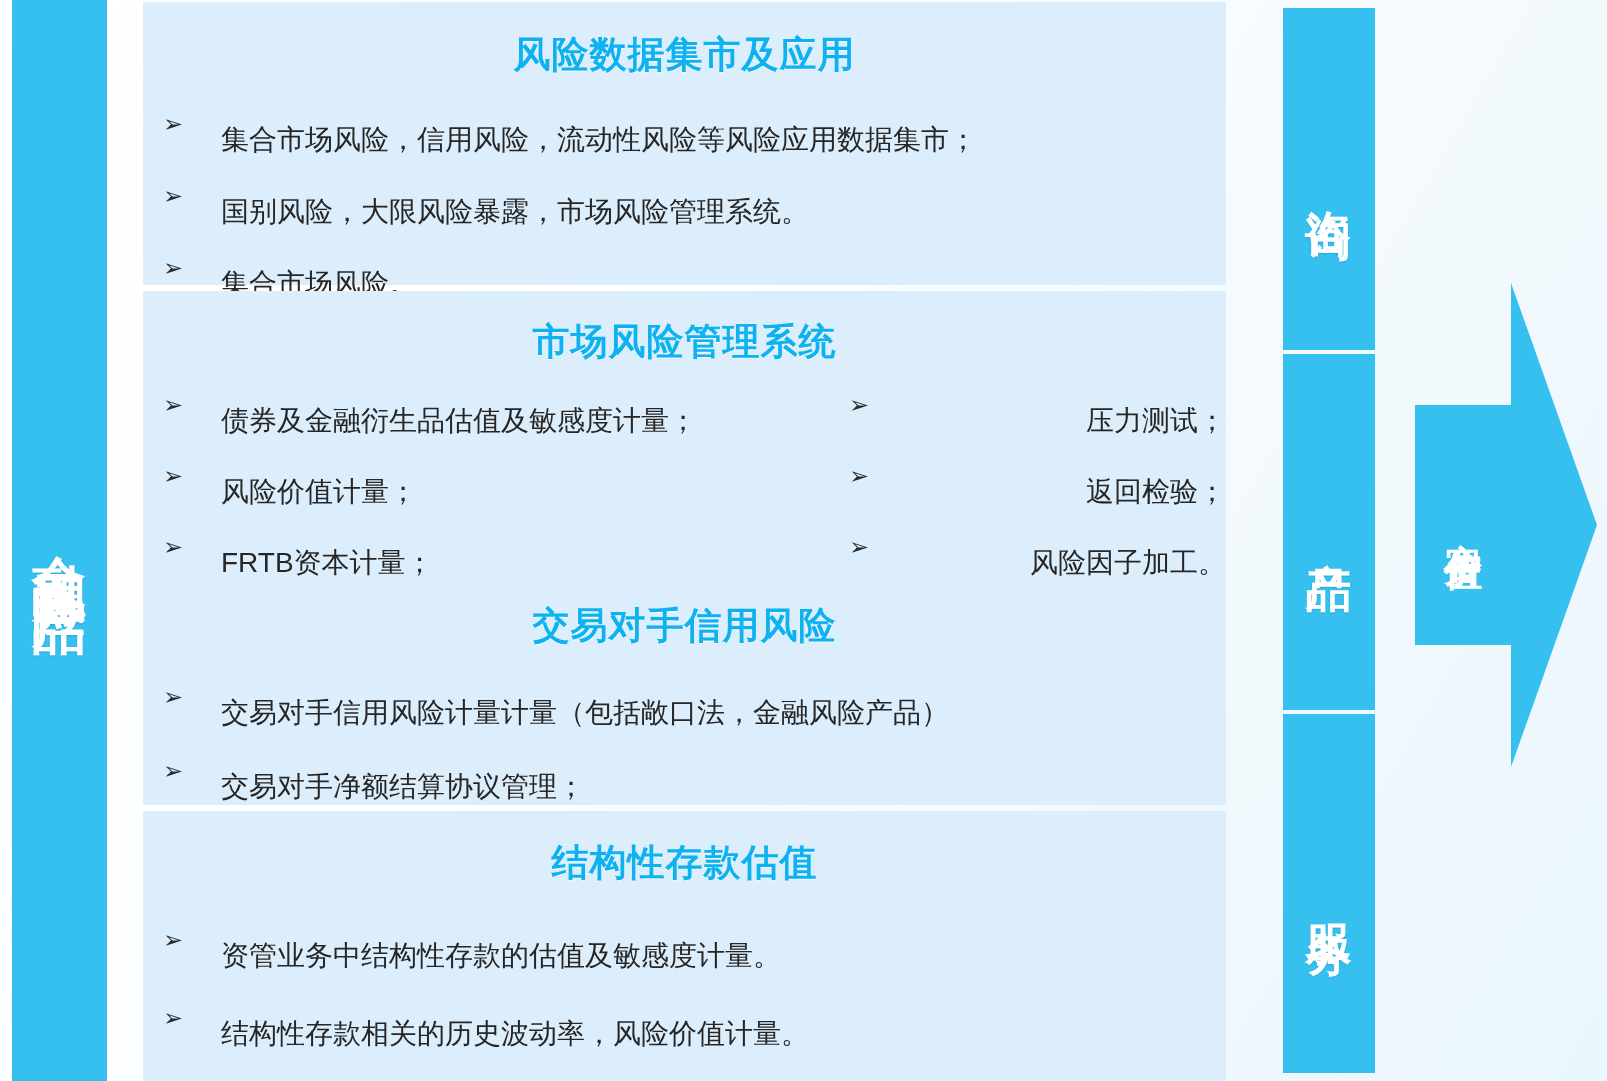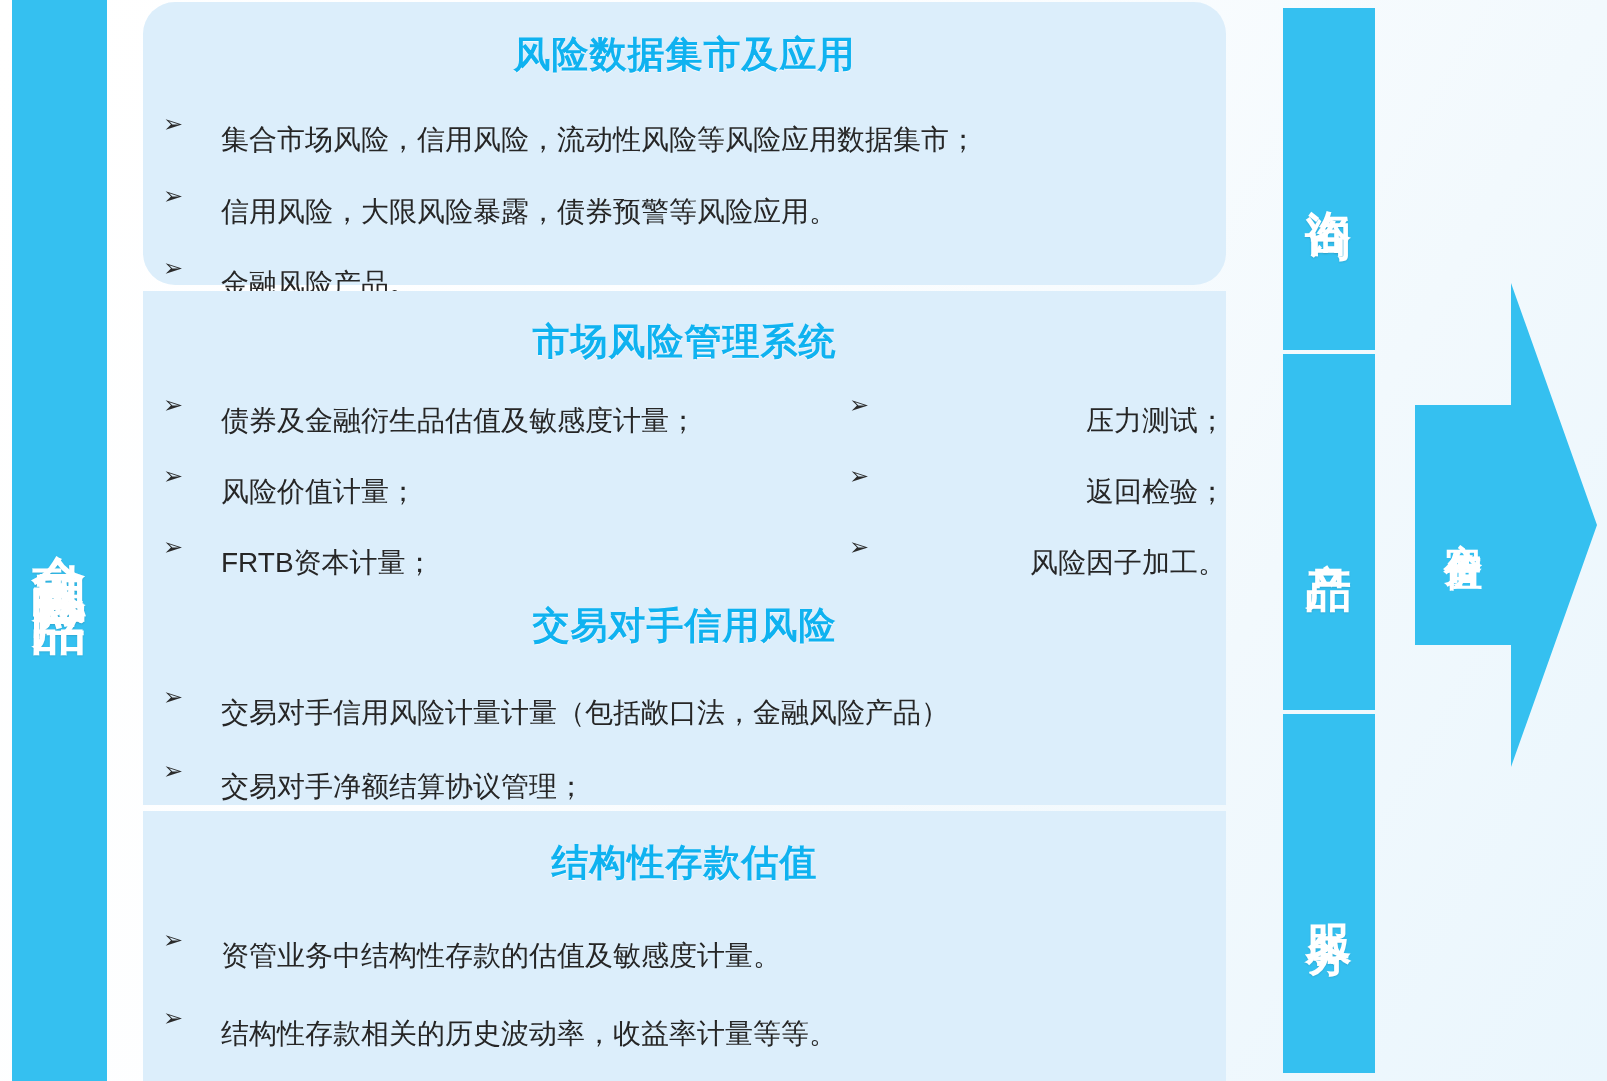--- a/index.html
+++ b/index.html
@@ -53,21 +53,21 @@
     top: 0px;
     width: 1083px;
   }
   .panel {
     position: absolute;
     left: 0;
     width: 1083px;
     background: #dceefb;
     box-sizing: border-box;
   }
-  .panel-1 { top: 2px;   height: 283px; border-radius: 32px; }
+  .panel-1 { top: 2px;   height: 283px; }
   .panel-2 { top: 291px; height: 300px; }
   .panel-3 { top: 579px; height: 226px; }
   .panel-4 { top: 811px; height: 304px; }
 
   .panel-title {
     color: #0fb2f0;
     font-size: 37px;
     font-weight: bold;
     text-align: center;
     letter-spacing: 1px;
@@ -203,25 +203,25 @@
 
     <div class="panel panel-1">
       <div class="panel-title">风险数据集市及应用</div>
       <ul class="bullets">
         <li class="bullet-row">
           <span class="bullet-marker">➢</span>
           <span class="bullet-text">集合市场风险，信用风险，流动性风险等风险应用数据集市；</span>
         </li>
         <li class="bullet-row">
           <span class="bullet-marker">➢</span>
-          <span class="bullet-text">信用风险，大限风险暴露，债券预警等风险应用。</span>
-        </li>
-        <li class="bullet-row">
-          <span class="bullet-marker">➢</span>
-          <span class="bullet-text">金融风险产品。</span>
+          <span class="bullet-text">国别风险，大限风险暴露，市场风险管理系统。</span>
+        </li>
+        <li class="bullet-row">
+          <span class="bullet-marker">➢</span>
+          <span class="bullet-text">集合市场风险。</span>
         </li>
       </ul>
     </div>
 
     <div class="panel panel-2">
       <div class="panel-title">市场风险管理系统</div>
       <div class="bullets two-col">
         <div class="col col-left">
           <div class="bullet-row">
             <span class="bullet-marker">➢</span>
@@ -269,21 +269,21 @@
 
     <div class="panel panel-4">
       <div class="panel-title">结构性存款估值</div>
       <ul class="bullets">
         <li class="bullet-row">
           <span class="bullet-marker">➢</span>
           <span class="bullet-text">资管业务中结构性存款的估值及敏感度计量。</span>
         </li>
         <li class="bullet-row">
           <span class="bullet-marker">➢</span>
-          <span class="bullet-text">结构性存款相关的历史波动率，收益率计量等等。</span>
+          <span class="bullet-text">结构性存款相关的历史波动率，风险价值计量。</span>
         </li>
       </ul>
     </div>
 
   </div>
 
   <div class="stage-bar">
     <div class="stage stage-0">
       <span class="vtext">咨询</span>
     </div>

